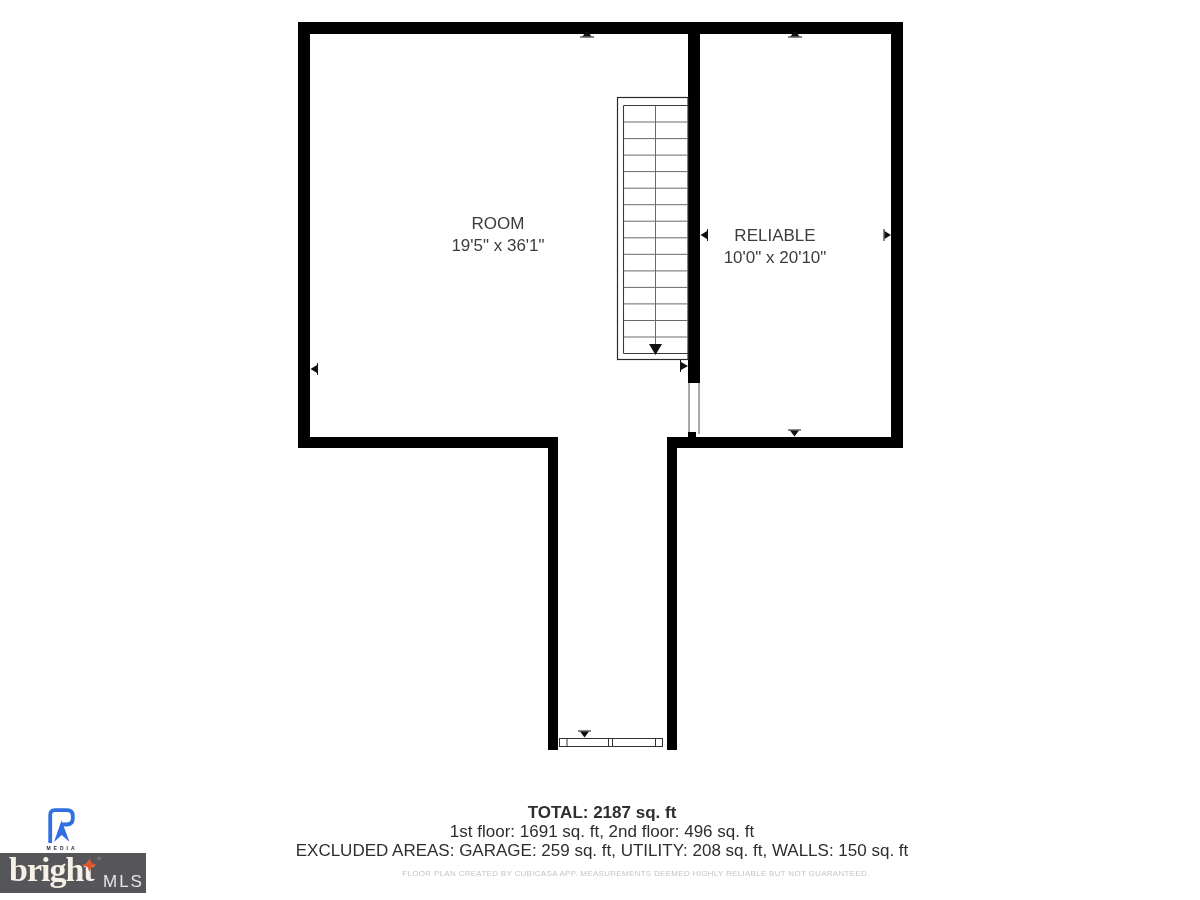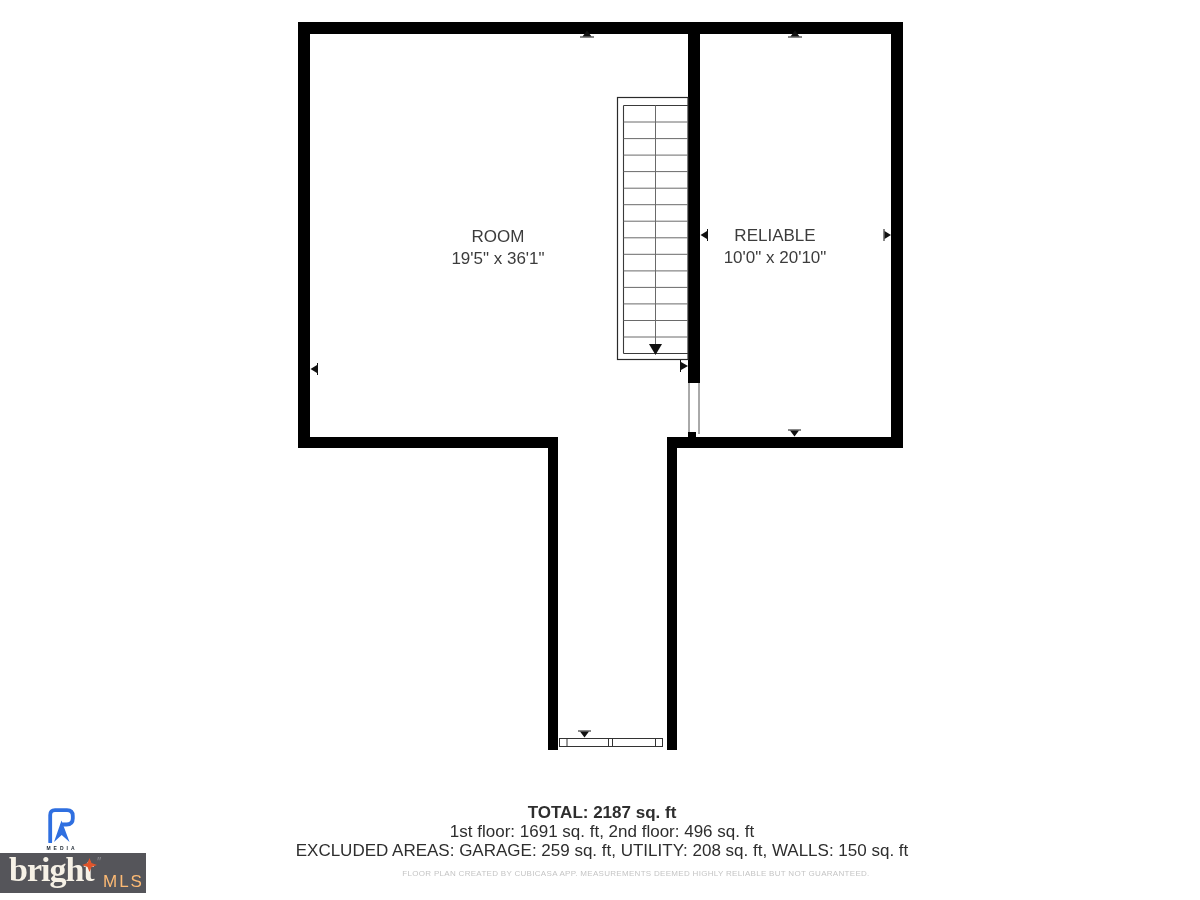--- a/index.html
+++ b/index.html
@@ -34,21 +34,21 @@
     position:absolute;left:0;top:853px;width:146px;height:40px;background:#55555a;
   }
   #bright-word{
     position:absolute;left:9px;top:-3px;
     font-family:"Liberation Serif","DejaVu Serif",serif;
     font-size:34px;font-weight:600;color:#f6f1e6;letter-spacing:-1px;line-height:40px;
   }
   #bright-accent{position:absolute;left:82px;top:5px;}
   #bright-quote{position:absolute;left:97px;top:2px;font-size:12px;color:#8a8a8f;}
   #mls-word{
-    position:absolute;left:103px;top:19px;font-size:17px;letter-spacing:2px;color:#fdba74;
+    position:absolute;left:103px;top:19px;font-size:17px;letter-spacing:2px;color:#e5e5e5;
   }
 </style>
 </head>
 <body>
 
 <div id="stage">
 
   <svg id="plan-svg" width="1200" height="900" viewBox="0 0 1200 900">
 
     <g fill="#000000">
@@ -131,21 +131,21 @@
         <polygon points="794.5,436.5 790,430.5 799,430.5" stroke="none"></polygon>
         <line x1="788" y1="430" x2="801" y2="430" stroke-width="1"></line>
       </g>
       <g>
         <polygon points="584.5,737.5 580,731.5 589,731.5" stroke="none"></polygon>
         <line x1="578" y1="731" x2="591" y2="731" stroke-width="1"></line>
       </g>
     </g>
   </svg>
 
-  <div class="room-label" style="left:388px;top:226px;width:220px;">
+  <div class="room-label" style="left:388px;top:213px;width:220px;">
     <span class="room-name">ROOM</span>
     <span class="room-dims">19'5" x 36'1"</span>
   </div>
 
   <div class="room-label" style="left:665px;top:225px;width:220px;">
     <span class="room-name">RELIABLE</span>
     <span class="room-dims">10'0" x 20'10"</span>
   </div>
 
   <div id="footer-summary">

